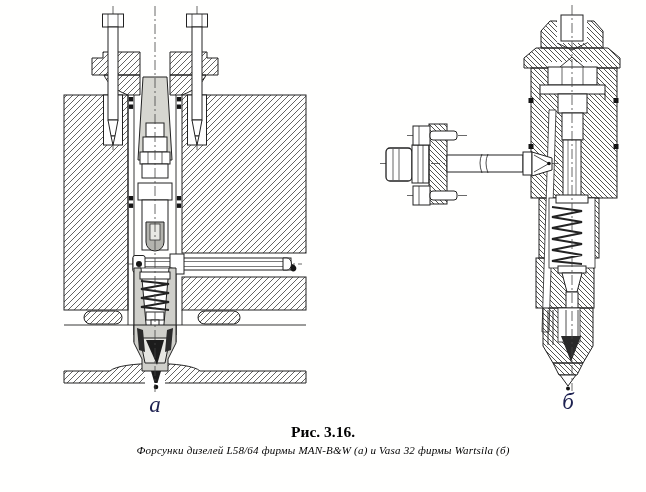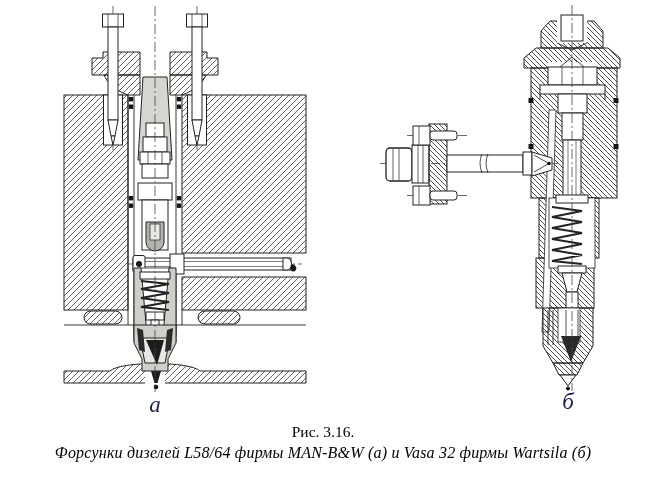--- a/index.html
+++ b/index.html
@@ -9,22 +9,22 @@
   }
   .art{position:absolute;left:0;top:0;width:646px;height:418px;}
   .fig-label{
     position:absolute;width:34px;text-align:center;
     font-style:italic;font-size:23px;line-height:1;color:#1d2150;
     font-family:"Liberation Serif",serif;
   }
   #label-a{left:138px;top:393px;}
   #label-b{left:551px;top:390px;}
   .caption{position:absolute;left:0;top:421px;width:646px;text-align:center;}
-  .cap-num{font-weight:normal;font-size:15.5px;line-height:1.4;color:#000;}
-  .cap-text{font-style:italic;font-size:16px;line-height:1.3;color:#000;letter-spacing:0.2px;}
+  .cap-num{font-weight:bold;font-size:15.5px;line-height:1.4;color:#000;}
+  .cap-text{font-style:italic;font-size:11px;line-height:1.3;color:#000;letter-spacing:0.2px;}
   svg{display:block;}
 </style>
 </head>
 <body>
 
 <div class="page">
   <div class="art">
   <svg width="646" height="418" viewBox="0 0 646 418">
     <defs>
       <pattern id="hA" width="6" height="6" patternUnits="userSpaceOnUse">

